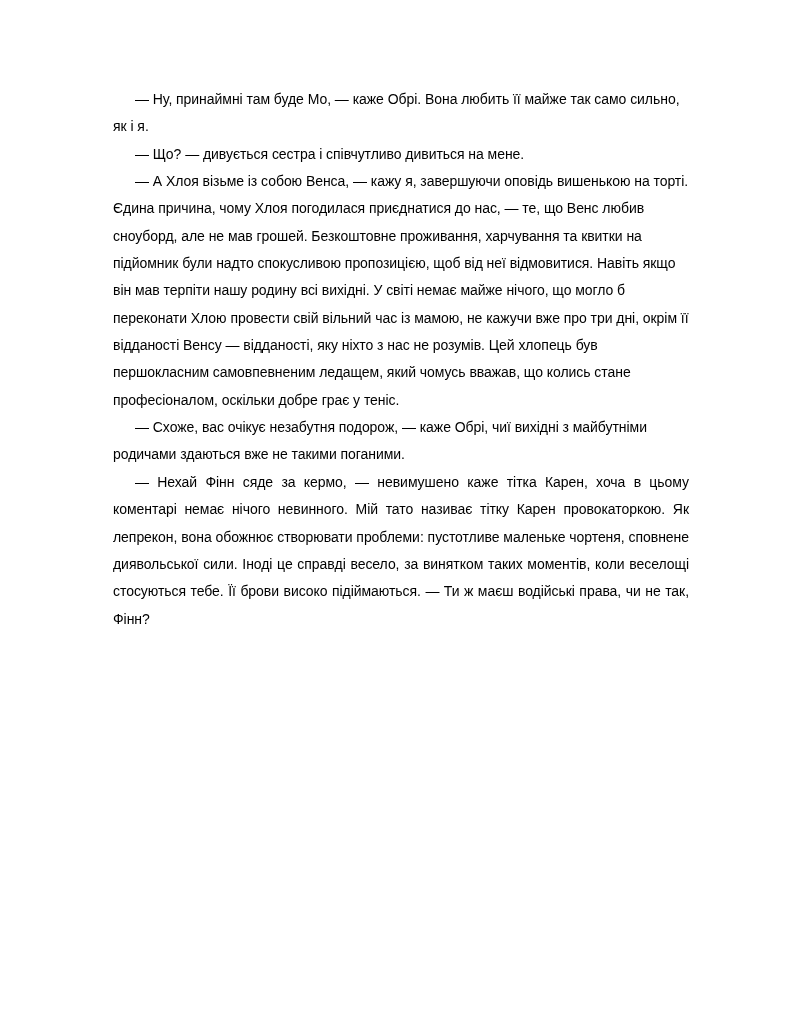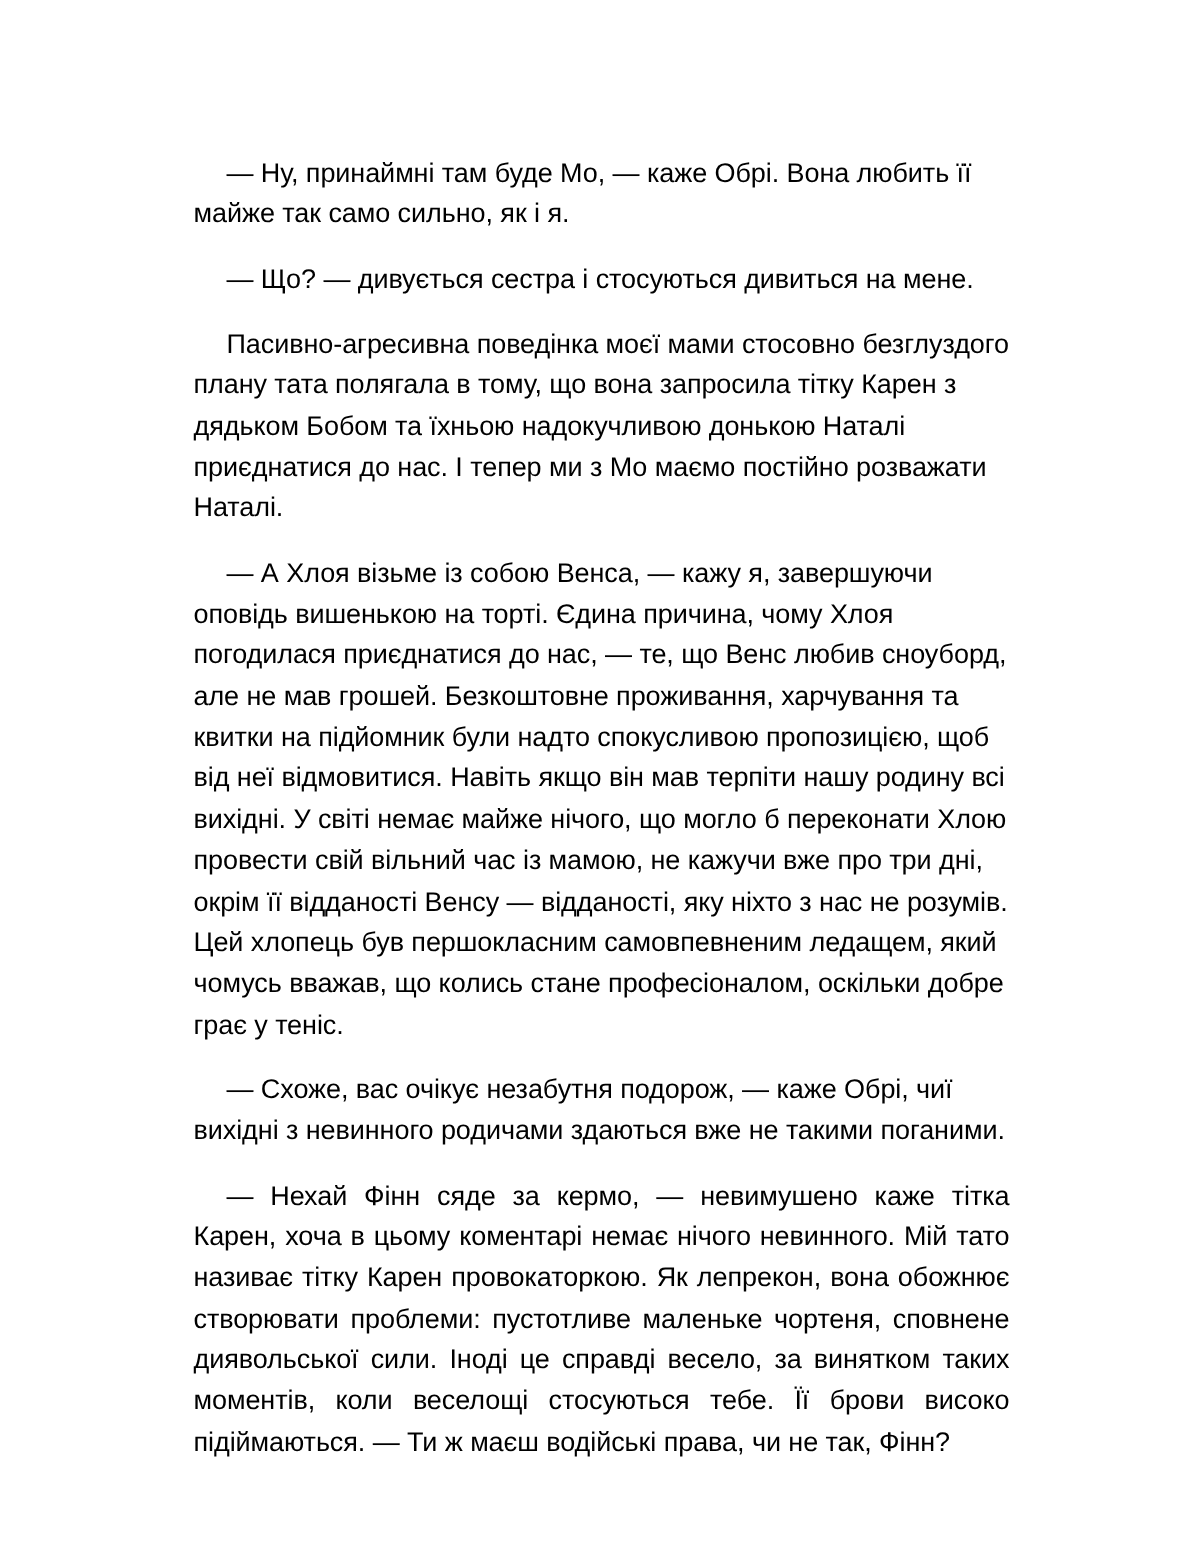--- a/index.html
+++ b/index.html
@@ -20,22 +20,22 @@
     overflow: hidden;
     box-sizing: border-box;
   }
   .text-block {
     position: absolute;
     left: 113px;
     top: 86px;
     width: 576px;
   }
   .para {
-    margin: 16px;
-    font-size: 18px;
+    margin: 0;
+    font-size: 14px;
     line-height: 27.35px;
     text-align: left;
     text-indent: 22px;
     letter-spacing: -0.05px;
     word-spacing: 0px;
     -webkit-font-smoothing: antialiased;
   }
   .para.justified {
     text-align: justify;
     text-justify: inter-word;
@@ -44,20 +44,19 @@
     
   }
 </style>
 </head>
 <body>
 
 <div class="page">
   <div class="text-block">
 
     <p class="para">— Ну, принаймні там буде Мо, — каже Обрі. Вона любить її майже так само сильно, як і я.</p>
-    <p class="para">— Що? — дивується сестра і стосуються дивиться на мене.</p>
-    <p class="para">Пасивно-агресивна поведінка моєї мами стосовно безглуздого плану тата полягала в тому, що вона запросила тітку Карен з дядьком Бобом та їхньою надокучливою донькою Наталі приєднатися до нас. І тепер ми з Мо маємо постійно розважати Наталі.</p>
+    <p class="para">— Що? — дивується сестра і співчутливо дивиться на мене.</p>
     <p class="para">— А Хлоя візьме із собою Венса, — кажу я, завершуючи оповідь вишенькою на торті. Єдина причина, чому Хлоя погодилася приєднатися до нас, — те, що Венс любив сноуборд, але не мав грошей. Безкоштовне проживання, харчування та квитки на підйомник були надто спокусливою пропозицією, щоб від неї відмовитися. Навіть якщо він мав терпіти нашу родину всі вихідні. У світі немає майже нічого, що могло б переконати Хлою провести свій вільний час із мамою, не кажучи вже про три дні, окрім її відданості Венсу — відданості, яку ніхто з нас не розумів. Цей хлопець був першокласним самовпевненим ледащем, який чомусь вважав, що колись стане професіоналом, оскільки добре грає у теніс.</p>
-    <p class="para">— Схоже, вас очікує незабутня подорож, — каже Обрі, чиї вихідні з невинного родичами здаються вже не такими поганими.</p>
+    <p class="para">— Схоже, вас очікує незабутня подорож, — каже Обрі, чиї вихідні з майбутніми родичами здаються вже не такими поганими.</p>
     <p class="para justified">— Нехай Фінн сяде за кермо, — невимушено каже тітка Карен, хоча в цьому коментарі немає нічого невинного. Мій тато називає тітку Карен провокаторкою. Як лепрекон, вона обожнює створювати проблеми: пустотливе маленьке чортеня, сповнене диявольської сили. Іноді це справді весело, за винятком таких моментів, коли веселощі стосуються тебе. Її брови високо підіймаються. — Ти ж маєш водійські права, чи не так, Фінн?</p>
 
   </div>
 </div>
 
 </body></html>

